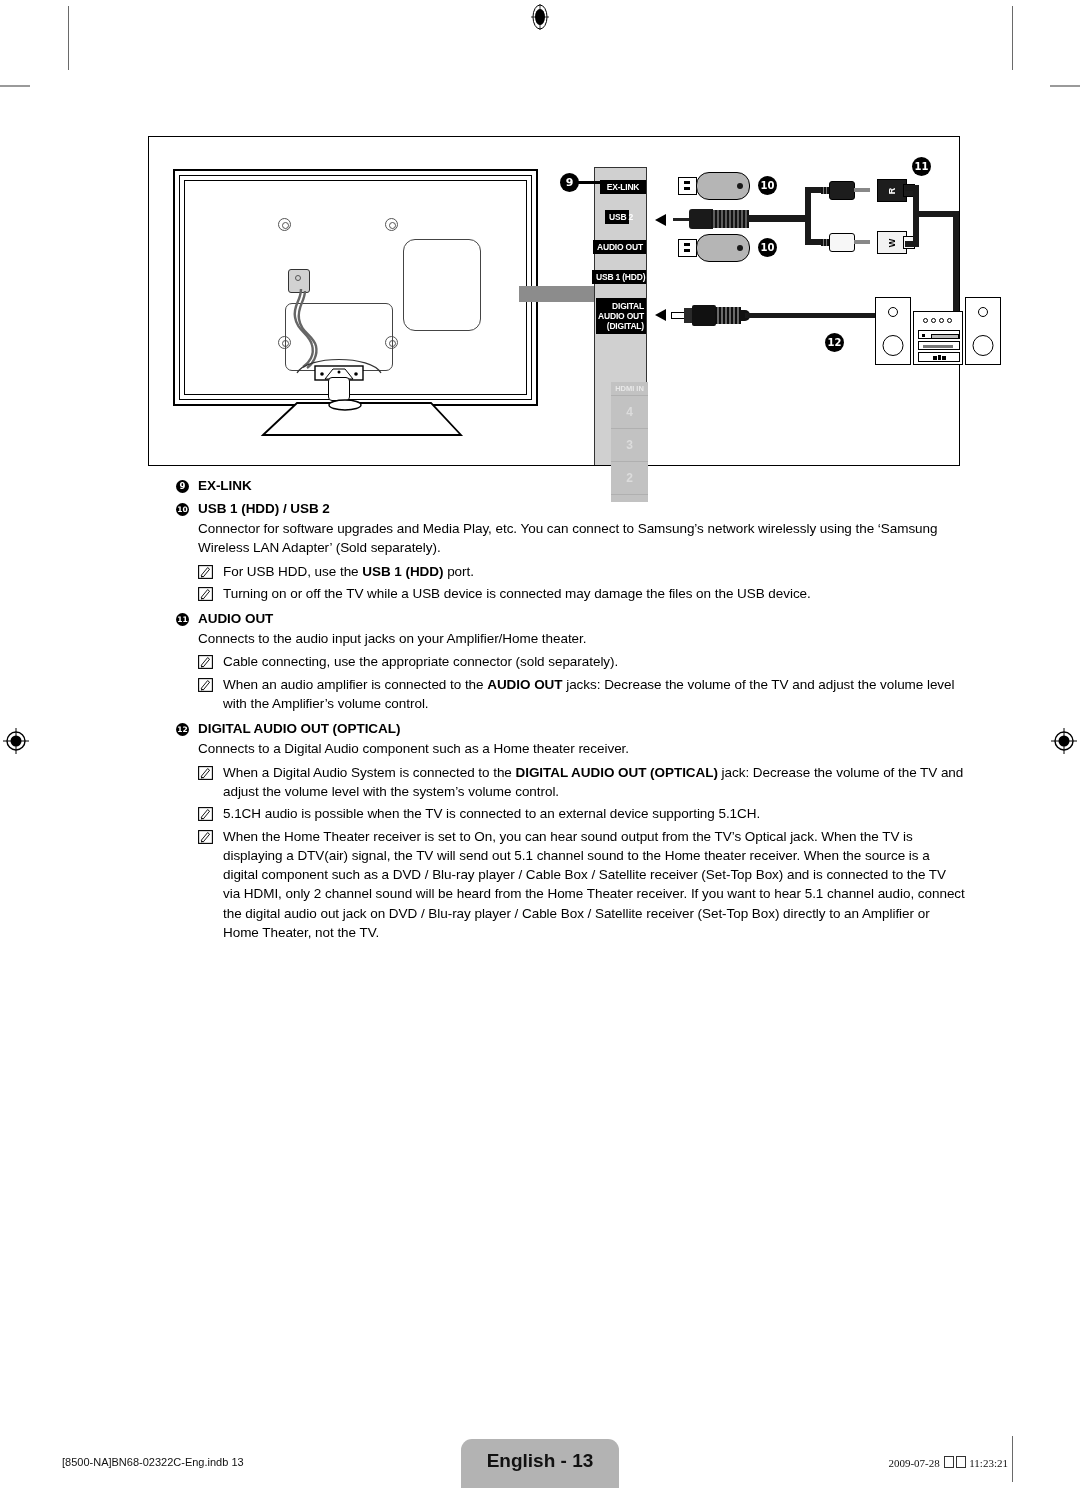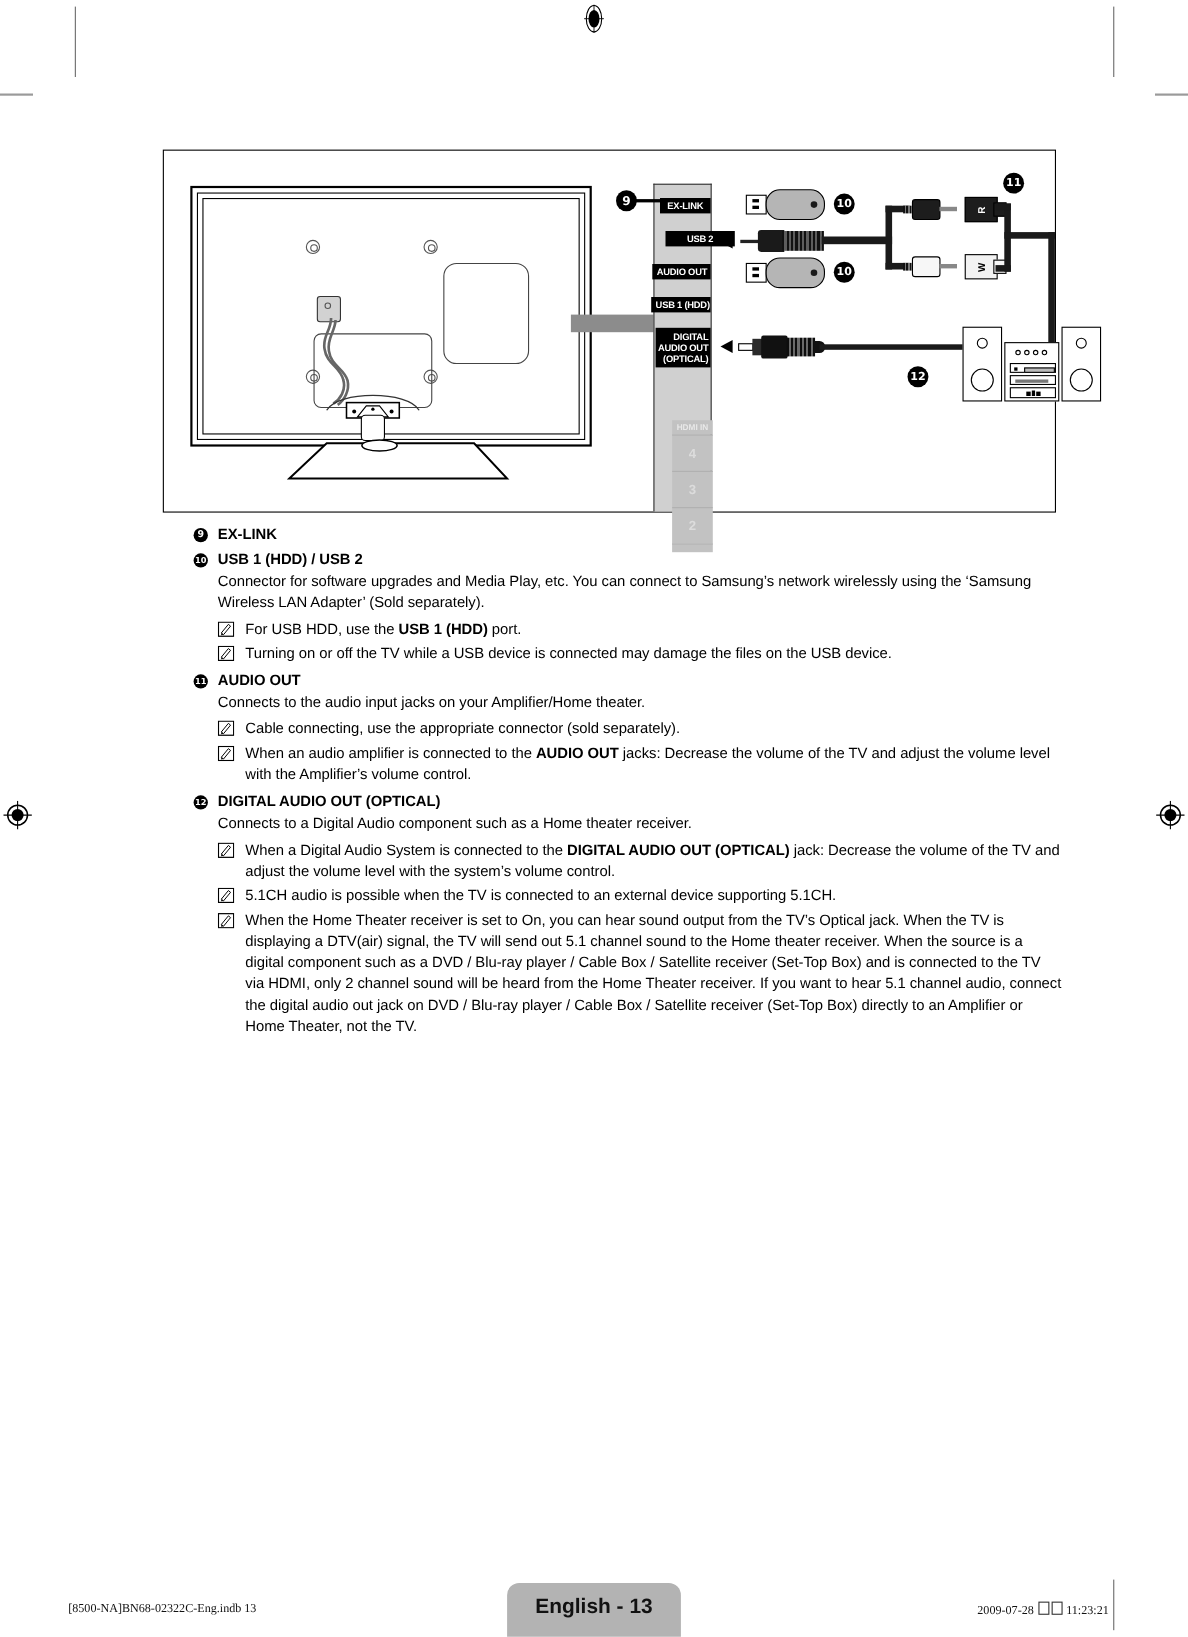--- a/index.html
+++ b/index.html
@@ -463,21 +463,21 @@
     padding-top: 11px;
     box-sizing: border-box;
     font-size: 19px;
     font-weight: 700;
     color: #111;
   }
   #footer-left {
     position: absolute;
     left: 62px;
     top: 1456px;
-    font-family: Liberation Serif, serif;
+    font-family: Liberation Sans, sans-serif;
     font-size: 11px;
     color: #111;
     white-space: nowrap;
   }
   #footer-right {
     position: absolute;
     right: 72px;
     top: 1456px;
     font-family: "Liberation Serif", serif;
     font-size: 11px;
@@ -573,30 +573,30 @@
     <polygon points="28,38 62,6 196,6 226,38" fill="#fff" stroke="#000" stroke-width="1.8"></polygon>
     <ellipse cx="110" cy="8" rx="16" ry="5" fill="#fff" stroke="#000" stroke-width="1.4"></ellipse>
   </svg>
 
   <div class="gray-cable" style="left:370px; top:149px; width:80px; height:16px;"></div>
 
   <div id="connector-panel">
 
     <div class="port-label" style="left:5px; top:12px; width:46px;">EX-LINK</div>
 
-    <div class="port-label" style="left:10px; top:42px; width:63px;">USB 2</div>
+    <div class="port-label" style="left:10px; top:42px; width:24px;">USB 2</div>
 
     <div class="port-label" style="left:-2px; top:72px; width:53px;">AUDIO OUT</div>
 
     <div class="port-label" style="left:-3px; top:102px; width:54px;">USB 1 (HDD)</div>
 
     <div class="port-label" style="left:1px; top:130px; width:50px; padding:3px 2px;text-align:right;">
       <span style="display:block;">DIGITAL</span>
       <span style="display:block;">AUDIO OUT</span>
-      <span style="display:block;">(OPTICAL)</span>
+      <span style="display:block;">(DIGITAL)</span>
     </div>
 
     <div class="hdmi-block hdmi-head" style="left:16px; top:178px; width:37px;">HDMI IN</div>
     <div class="hdmi-block hdmi-num" style="left:16px; top:191px; width:37px; height:33px;">4</div>
     <div class="hdmi-block hdmi-num" style="left:16px; top:224px; width:37px; height:33px;">3</div>
     <div class="hdmi-block hdmi-num" style="left:16px; top:257px; width:37px; height:33px;">2</div>
     <div class="hdmi-block" style="left:16px; top:290px; width:37px; height:8px; border-top:1px solid #b0b0b0;"></div>
   </div>
 
   <div class="callout" style="left:411px; top:36px;">9</div>

